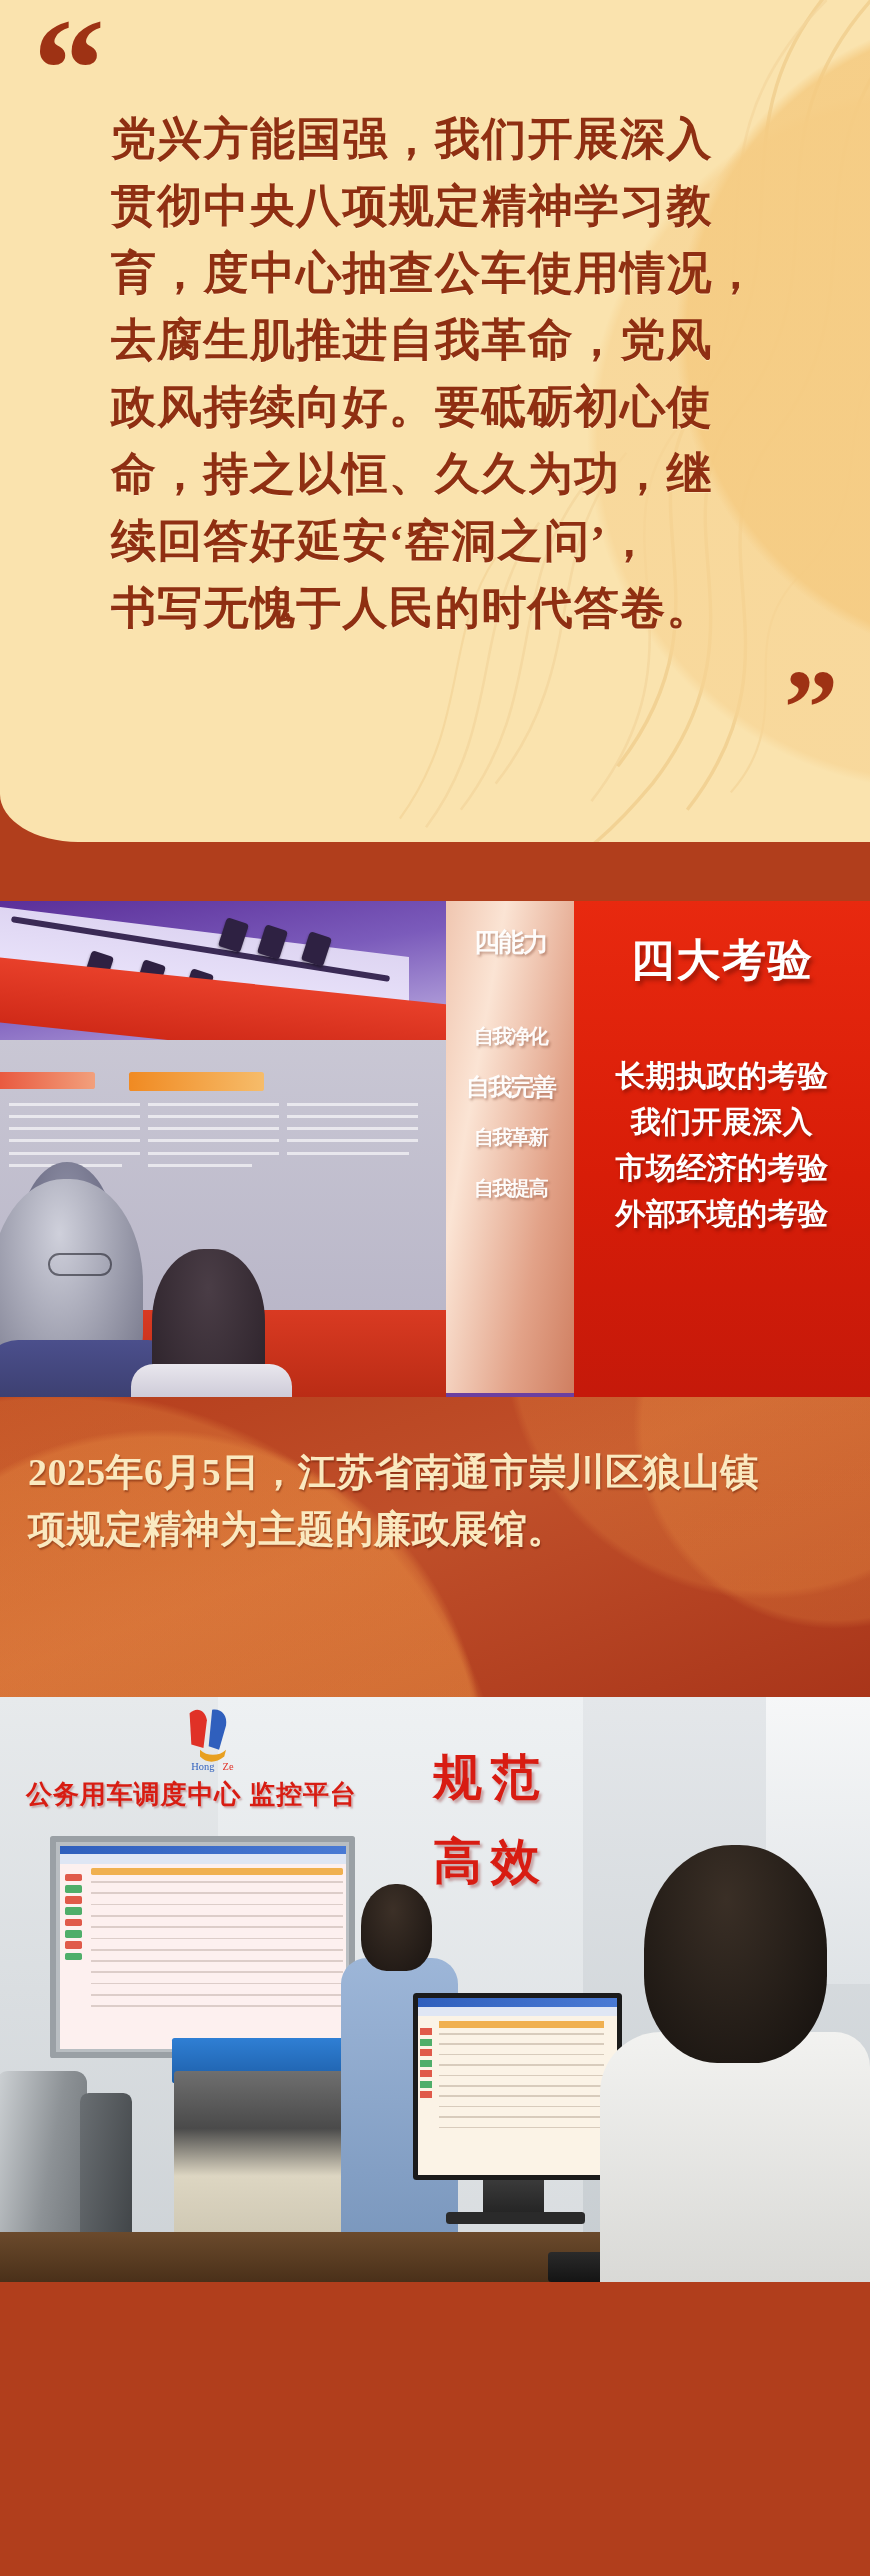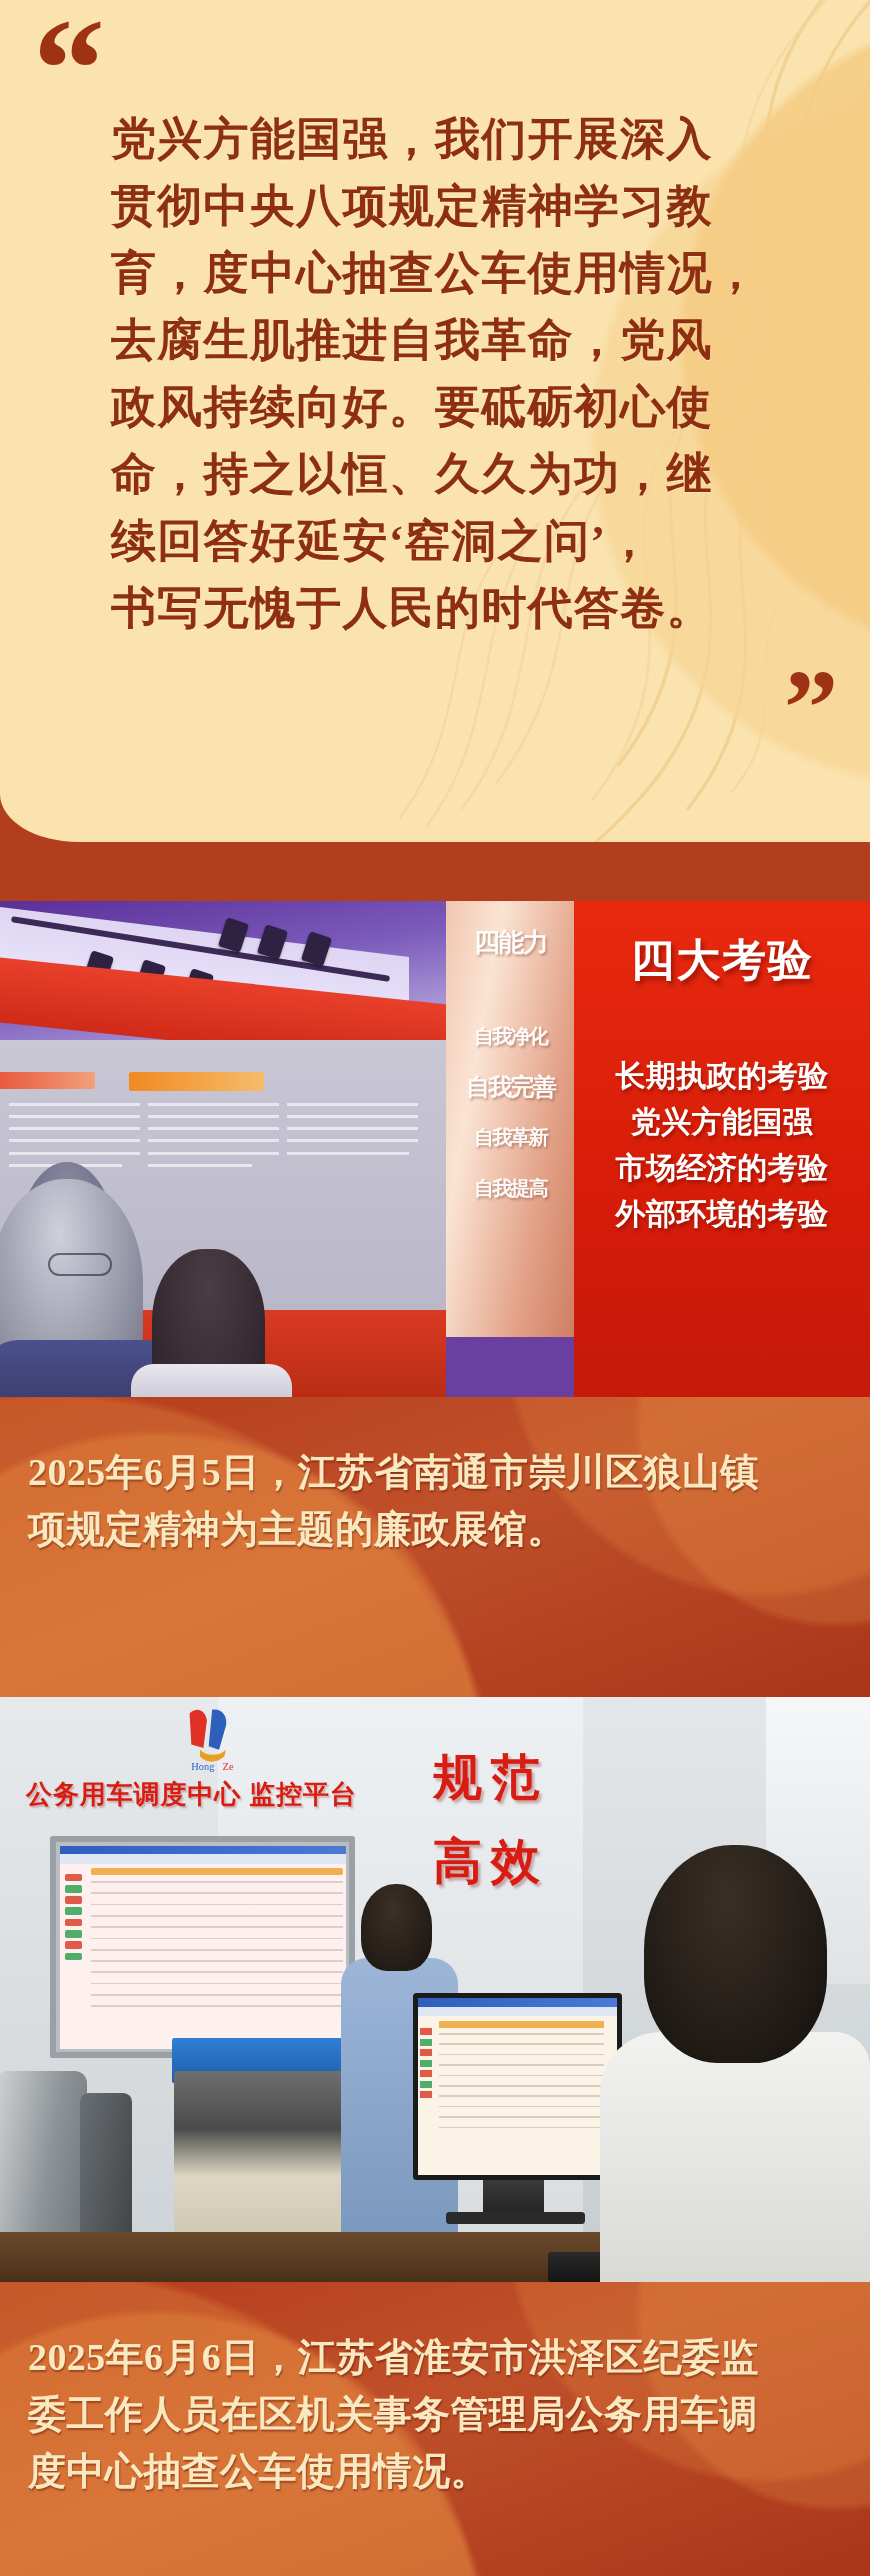--- a/index.html
+++ b/index.html
@@ -75,21 +75,21 @@
   .p1-greyboard{ position:absolute; left:0; top:139px; width:446px; height:287px;
     background:linear-gradient(180deg,#c9c7d4,#b9b6c8);}
   .p1-bline{ position:absolute; background:rgba(255,255,255,.62); height:2.6px; }
   .p1-orangebadge{ position:absolute; left:129px; top:171px; width:135px; height:19px;
     background:linear-gradient(90deg,#f08a22,#f6bc6a); border-radius:2.6px;}
   .p1-orangebadge2{ position:absolute; left:-8.7px; top:171px; width:104px; height:17.4px;
     background:linear-gradient(90deg,#e8533a,#f2a07c); border-radius:2.6px;}
   .p1-lowred{ position:absolute; left:0; top:409px; width:446px; height:87px;
     background:linear-gradient(180deg,#d93a22,#ba2c15);}
 
-  .p1-pillar{ position:absolute; left:446px; top:0; width:129px; height:436px;
+  .p1-pillar{ position:absolute; left:446px; top:0; width:129px; height:492px;
     background:linear-gradient(100deg,#f0c6b0 0%,#fbe4d4 28%,#e2a288 70%,#cf7e60 100%);}
   .p1-pillar-txt{ position:absolute; left:0; top:0; width:129px; height:496px;
     color:#ffffff; font-family:"Liberation Sans","DejaVu Sans",sans-serif;
     font-weight:700; text-align:center;}
   .p1-pillar-txt i{ display:block; font-style:normal; letter-spacing:-1.7px;
     text-shadow:1.7px 1.7px 2.6px rgba(120,60,40,.45); opacity:.95; }
 
   .p1-redpanel{ position:absolute; left:574px; top:0; width:296px; height:496px;
     background:linear-gradient(180deg,#e8290f 0%,#d81d08 55%,#c5190a 100%);}
   .p1-head{ position:absolute; left:0; top:30px; width:296px; text-align:center;
@@ -298,21 +298,21 @@
         <i style="font-size:24px;padding-top:28px;line-height:22.6px">自我完善</i>
         <i style="font-size:20px;padding-top:28px;line-height:22.6px">自我革新</i>
         <i style="font-size:20px;padding-top:28px;line-height:22.6px">自我提高</i>
       </div>
     </div>
 
     <div class="p1-redpanel">
       <div class="p1-head">四大考验</div>
       <div class="p1-list">
         <span>长期执政的考验</span>
-        <span>党兴方能国强</span>
+        <span>我们开展深入</span>
         <span>市场经济的考验</span>
         <span>外部环境的考验</span>
       </div>
     </div>
   </figure>
 
   <section class="caption caption-1">
     <div class="caption-text">
       <span>2025年6月5日，江苏省南通市崇川区狼山镇</span>
       <span>项规定精神为主题的廉政展馆。</span>
@@ -393,22 +393,15 @@
     <div class="p2-mbase"></div>
 
     <div class="p2-desk"></div>
     <div class="p2-phone"></div>
     <div class="p2-kbd"></div>
 
     <div class="p2-man2-b"></div>
     <div class="p2-man2-h"></div>
   </figure>
 
-  <section class="caption caption-2">
-    <div class="caption-text">
-      <span>2025年6月6日，江苏省淮安市洪泽区纪委监</span>
-      <span>委工作人员在区机关事务管理局公务用车调</span>
-      <span>度中心抽查公车使用情况。</span>
-    </div>
-  </section>
 
 </div>
 
 
 </body></html>

